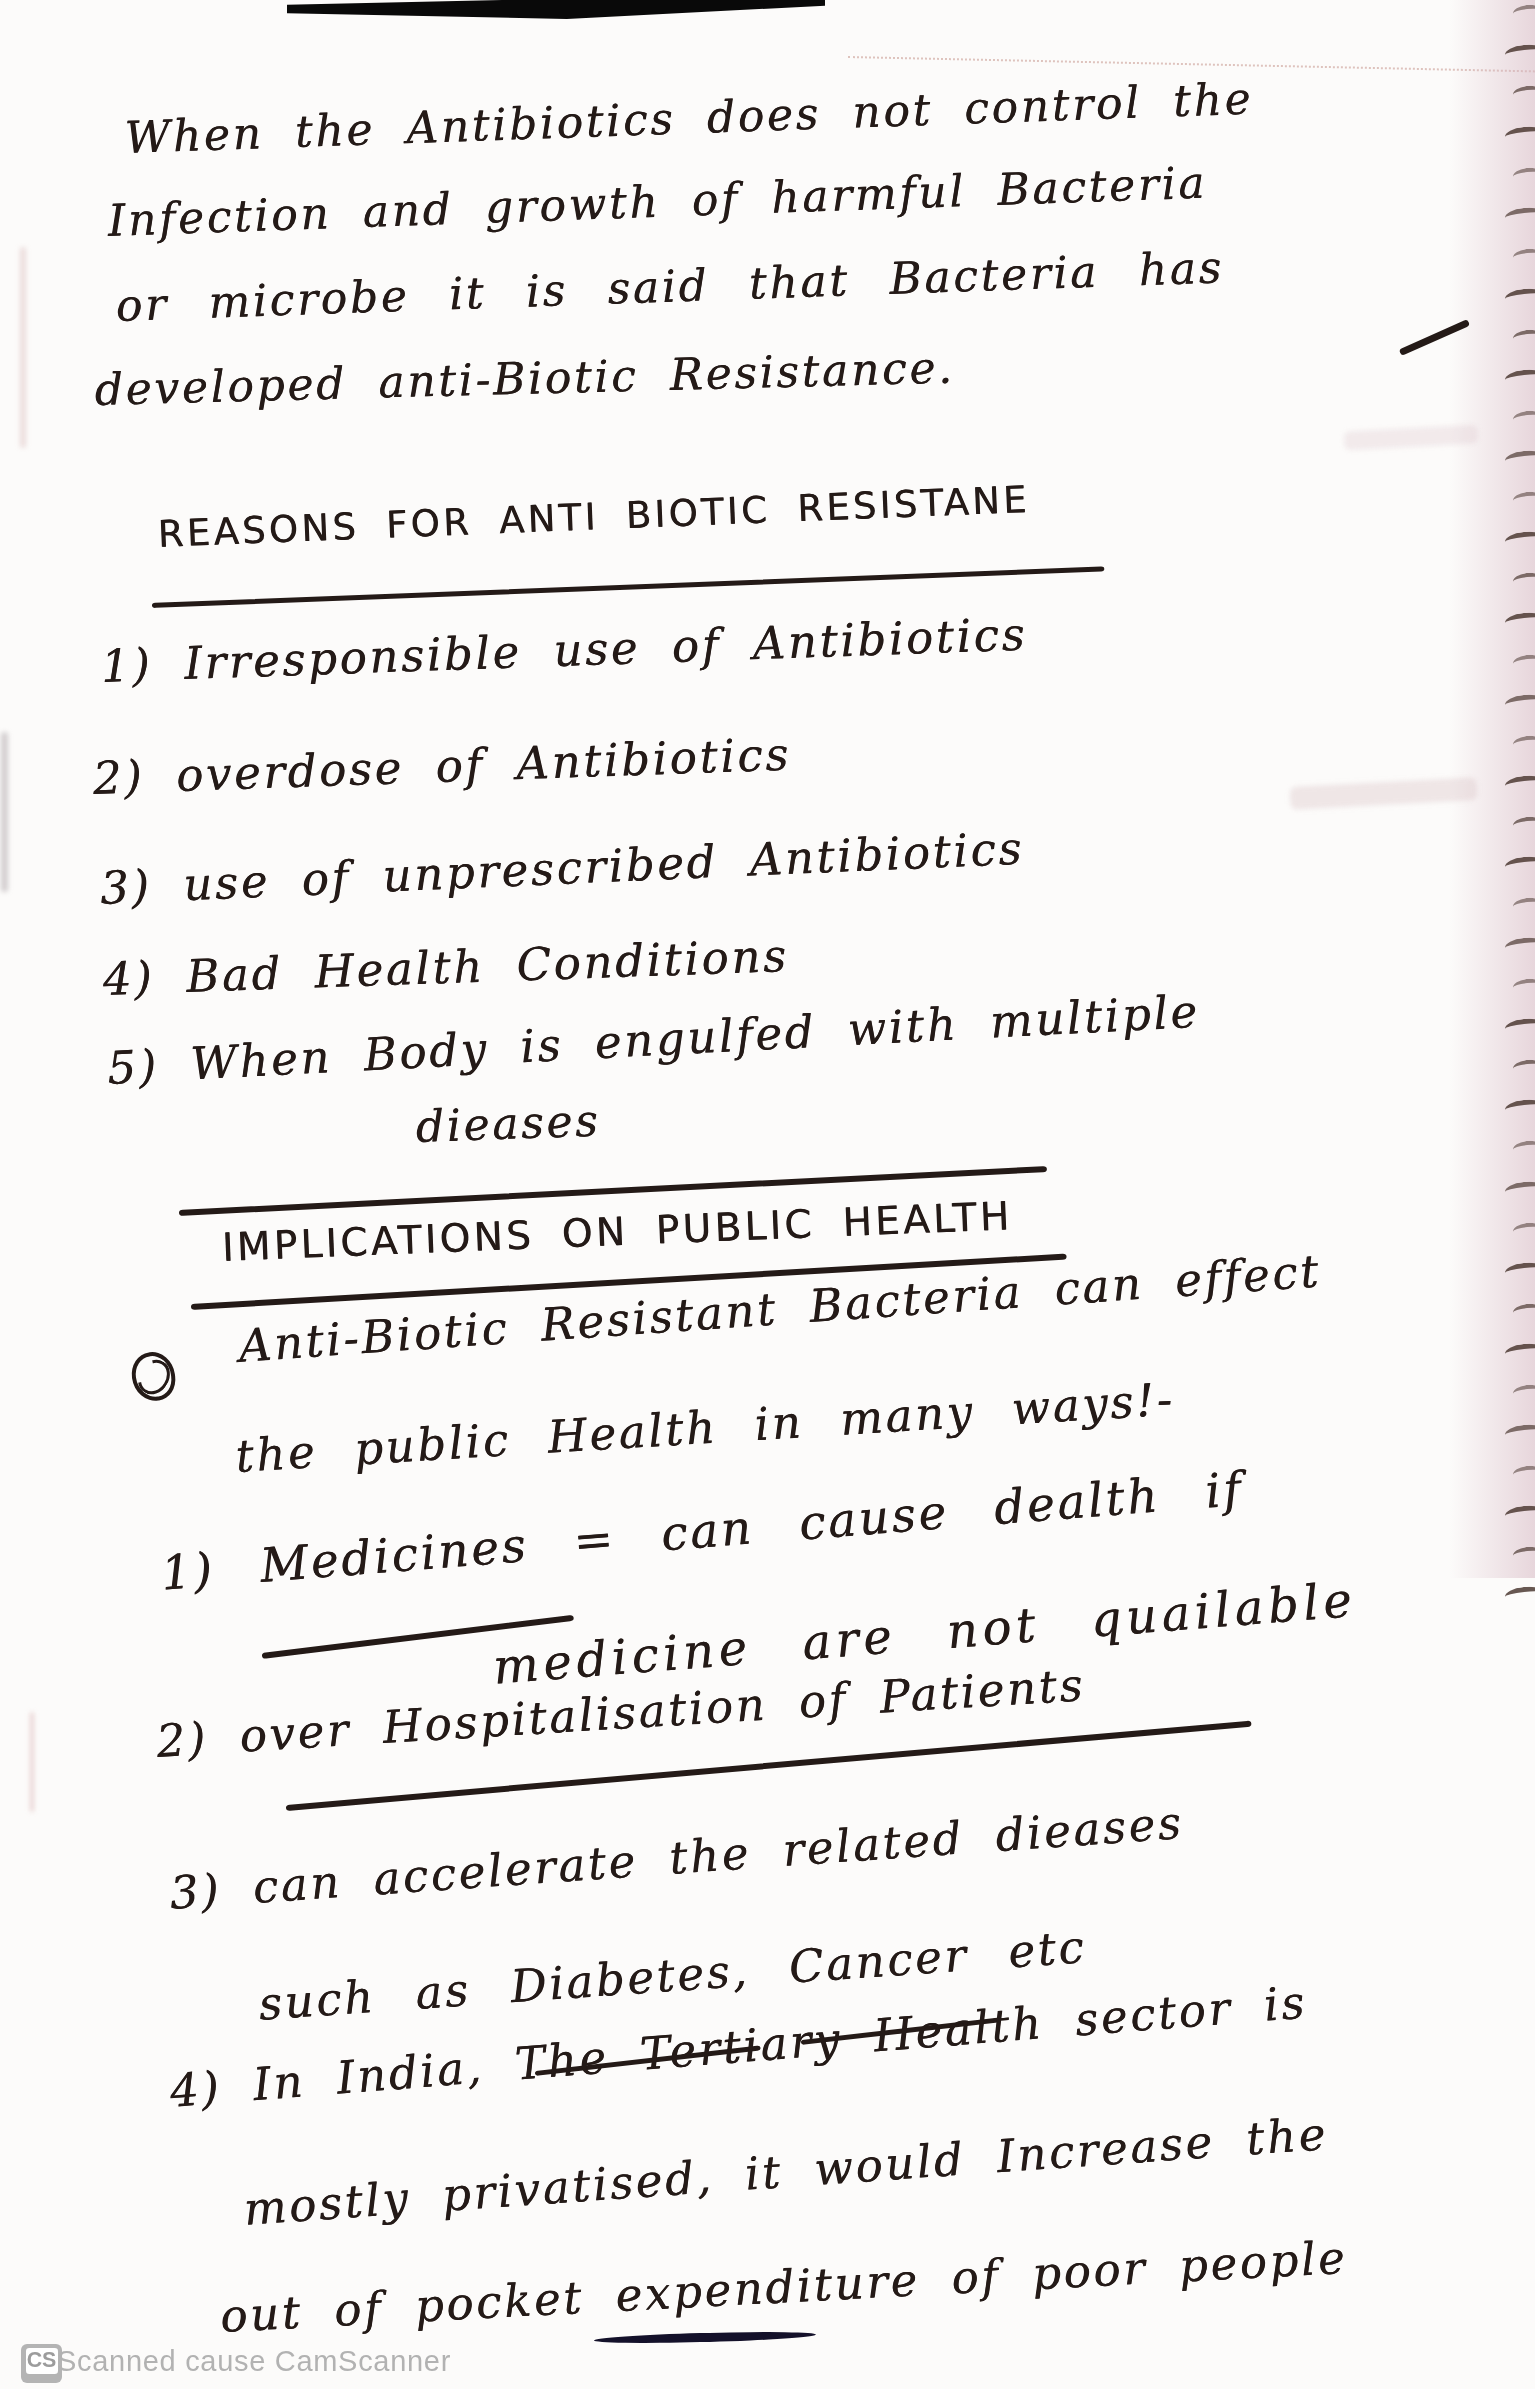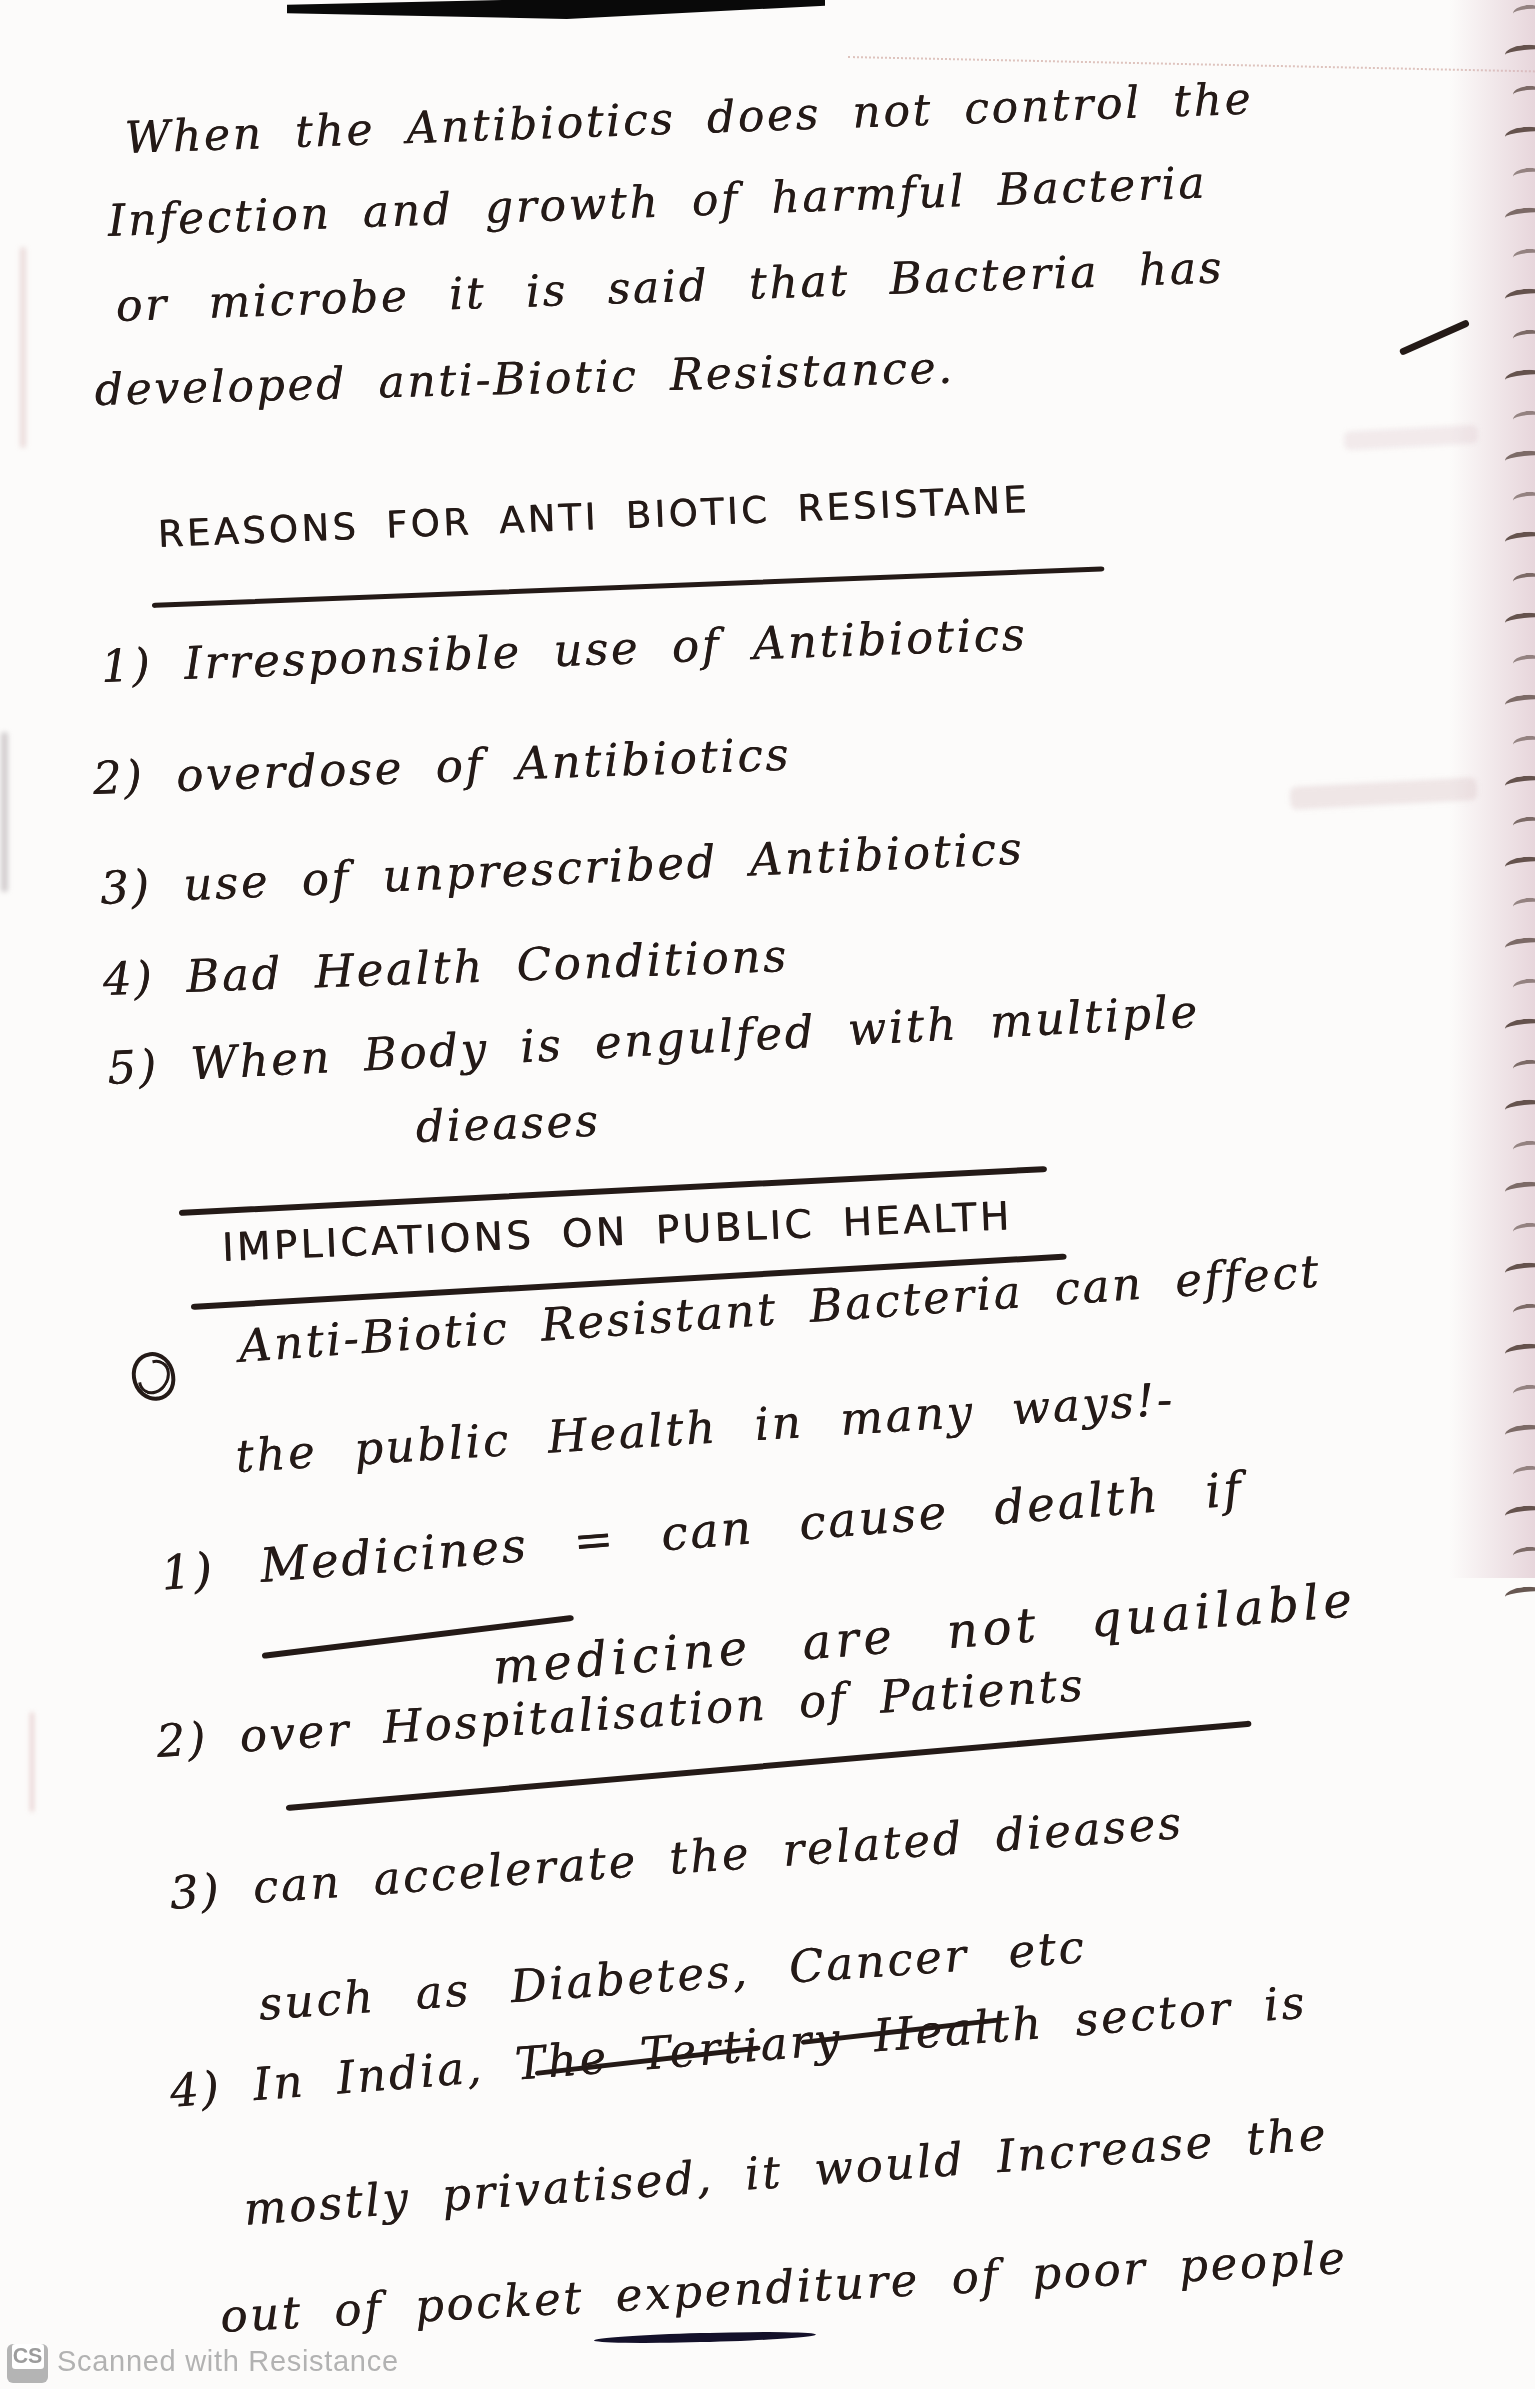--- a/index.html
+++ b/index.html
@@ -93,23 +93,23 @@
   .coil:nth-child(odd){width:29px;opacity:.55;border-top-width:4px;margin-right:2.7px;}
   .coil:nth-child(3n){opacity:.7;}
   
   .bottom-ink{
     position:absolute;left:594px;top:2333px;width:222px;height:9.4px;
     background:#14112a;border-radius:50%;
     transform:rotate(-1.5deg);
   }
   
   .cs-badge{
-    position:absolute;left:7px;top:2344px;width:41px;height:39px;
+    position:absolute;left:21px;top:2344px;width:41px;height:39px;
     background:#b4b4b4;border-radius:6px;
-    display:flex;align-items:flex-start;justify-content:center;
+    display:flex;align-items:center;justify-content:center;
   }
   .cs-badge .inner{
     width:32px;height:25.4px;background:#fff;border-radius:3.3px;
     display:flex;align-items:center;justify-content:center;
     margin-bottom:5.3px;
   }
   .cs-badge .inner span{
     font-family:"Liberation Sans", sans-serif;font-weight:bold;
     font-size:21.4px;color:#9c9c9c;letter-spacing:0;
   }
@@ -215,16 +215,16 @@
   <div class="hw" style="left:168px;top:2067px;font-size:45px;transform:rotate(-4.5deg);">4) In India, The Tertiary Health sector is</div>
   <div class="hw" style="left:242px;top:2185px;font-size:45px;transform:rotate(-4deg);">mostly privatised, it would Increase the</div>
   <div class="hw" style="left:219px;top:2292px;font-size:45px;transform:rotate(-3deg);">out of pocket expenditure of poor people</div>
 
   <div class="bottom-ink"></div>
   <div class="cs-badge">
     <div class="inner">
       <span>CS</span>
     </div>
   </div>
-  <div class="footer-label">Scanned with Resistance</div>
+  <div class="footer-label">Scanned cause CamScanner</div>
 
 </div>
 
 
 </body></html>

